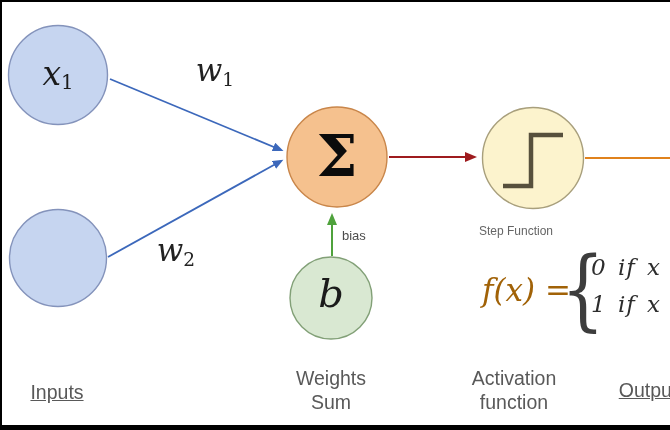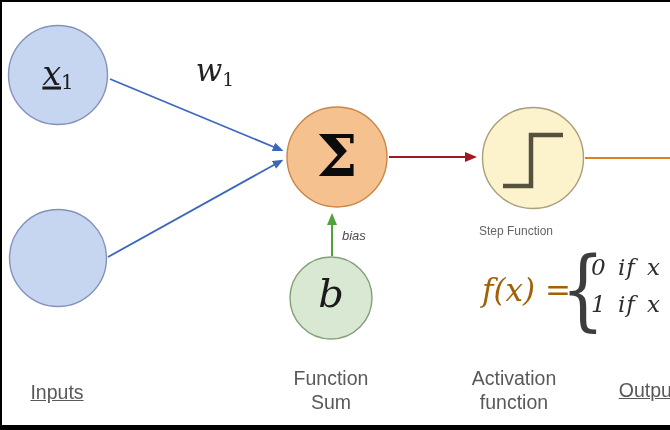--- a/index.html
+++ b/index.html
@@ -17,27 +17,27 @@
   .node-yellow{stroke:#a89f7c;stroke-width:1.4;}
   .node-green{stroke:#82a077;stroke-width:1.4;}
   .arrow-thin{stroke-width:1.8;fill:none;}
   .arrow-med{stroke-width:2;fill:none;}
   .t{position:absolute;white-space:nowrap;color:#2d2d2d;}
   .ctr{transform:translate(-50%,-50%);}
   .serif{font-family:"DejaVu Serif",serif;}
   .it{font-style:italic;}
   sub.s{font-size:.6em;font-style:normal;vertical-align:-0.25em;}
   .formula-top{left:304px;top:61px;font-size:27px;letter-spacing:.5px;}
-  .x1-label{left:58px;top:74px;font-size:33px;color:#1b1b1b;text-decoration:underline;}
+  .x1-label{left:58px;top:74px;font-size:33px;color:#1b1b1b;}
   .x2-label{left:58px;top:256px;font-size:33px;color:#1b1b1b;}
   .w1-label{left:173px;top:71px;font-size:31px;color:#222;margin-left:42px;}
   .w2-label{left:176px;top:251px;font-size:31px;color:#222;}
   .sigma-label{left:337px;top:156px;font-size:58px;font-weight:bold;color:#0b0b0b;}
   .b-label{left:331px;top:293px;font-size:40px;color:#1b1b1b;}
-  .bias-label{left:342px;top:228px;font-size:13px;font-style:italic;color:#4c4c4c;}
+  .bias-label{left:342px;top:228px;font-size:13px;color:#4c4c4c;}
   .step-caption{left:516px;top:231px;font-size:12px;color:#656565;}
   .fx-lhs{left:482px;top:290px;transform:translateY(-50%);font-size:31px;color:#a16207;}
   .fx-brace{left:561px;top:289px;transform:translateY(-50%) scaleX(.78);transform-origin:left center;
             font-size:88px;color:#3d3d3d;font-weight:normal;}
   .fx-cases{left:591px;top:249px;font-size:23px;line-height:37px;color:#2d2d2d;
             letter-spacing:1px;word-spacing:3px;}
   .stage{position:absolute;font-size:19.5px;color:#595959;text-align:center;
          line-height:24px;transform:translate(-50%,-50%);}
   .stage.wrap{white-space:normal;}
   .stage.nowrap{white-space:nowrap;text-decoration:underline;}
@@ -79,32 +79,33 @@
 
     <polyline points="503,186 531,186 531,135 563,135" fill="none" stroke="#57503c" stroke-width="4.5"></polyline>
   </svg>
 
 
   <span class="t serif ctr x1-label"><i>x</i><sub class="s">1</sub></span>
   <span class="t serif ctr sigma-label">Σ</span>
   <span class="t serif it ctr b-label">b</span>
 
   <span class="t serif ctr w1-label"><i>w</i><sub class="s">1</sub></span>
+  <span class="t serif ctr w2-label"><i>w</i><sub class="s">2</sub></span>
 
   <span class="t bias-label">bias</span>
   <span class="t ctr step-caption">Step Function</span>
 
   <span class="t serif it fx-lhs">f(x) =</span>
   <span class="t serif fx-brace">{</span>
   <div class="t serif it fx-cases">
     <div>0 if x &lt;</div>
     <div>1 if x ≥</div>
   </div>
 
   <div class="stage nowrap stage-inputs">Inputs</div>
-  <div class="stage wrap stage-weighted-sum">Function Sum</div>
+  <div class="stage wrap stage-weighted-sum">Weights Sum</div>
   <div class="stage wrap stage-activation">Activation function</div>
   <div class="stage nowrap stage-output">Output</div>
 
   <div class="frame frame-top"></div>
   <div class="frame frame-left"></div>
   <div class="frame frame-bottom"></div>
 </div>
 
 </body></html>

